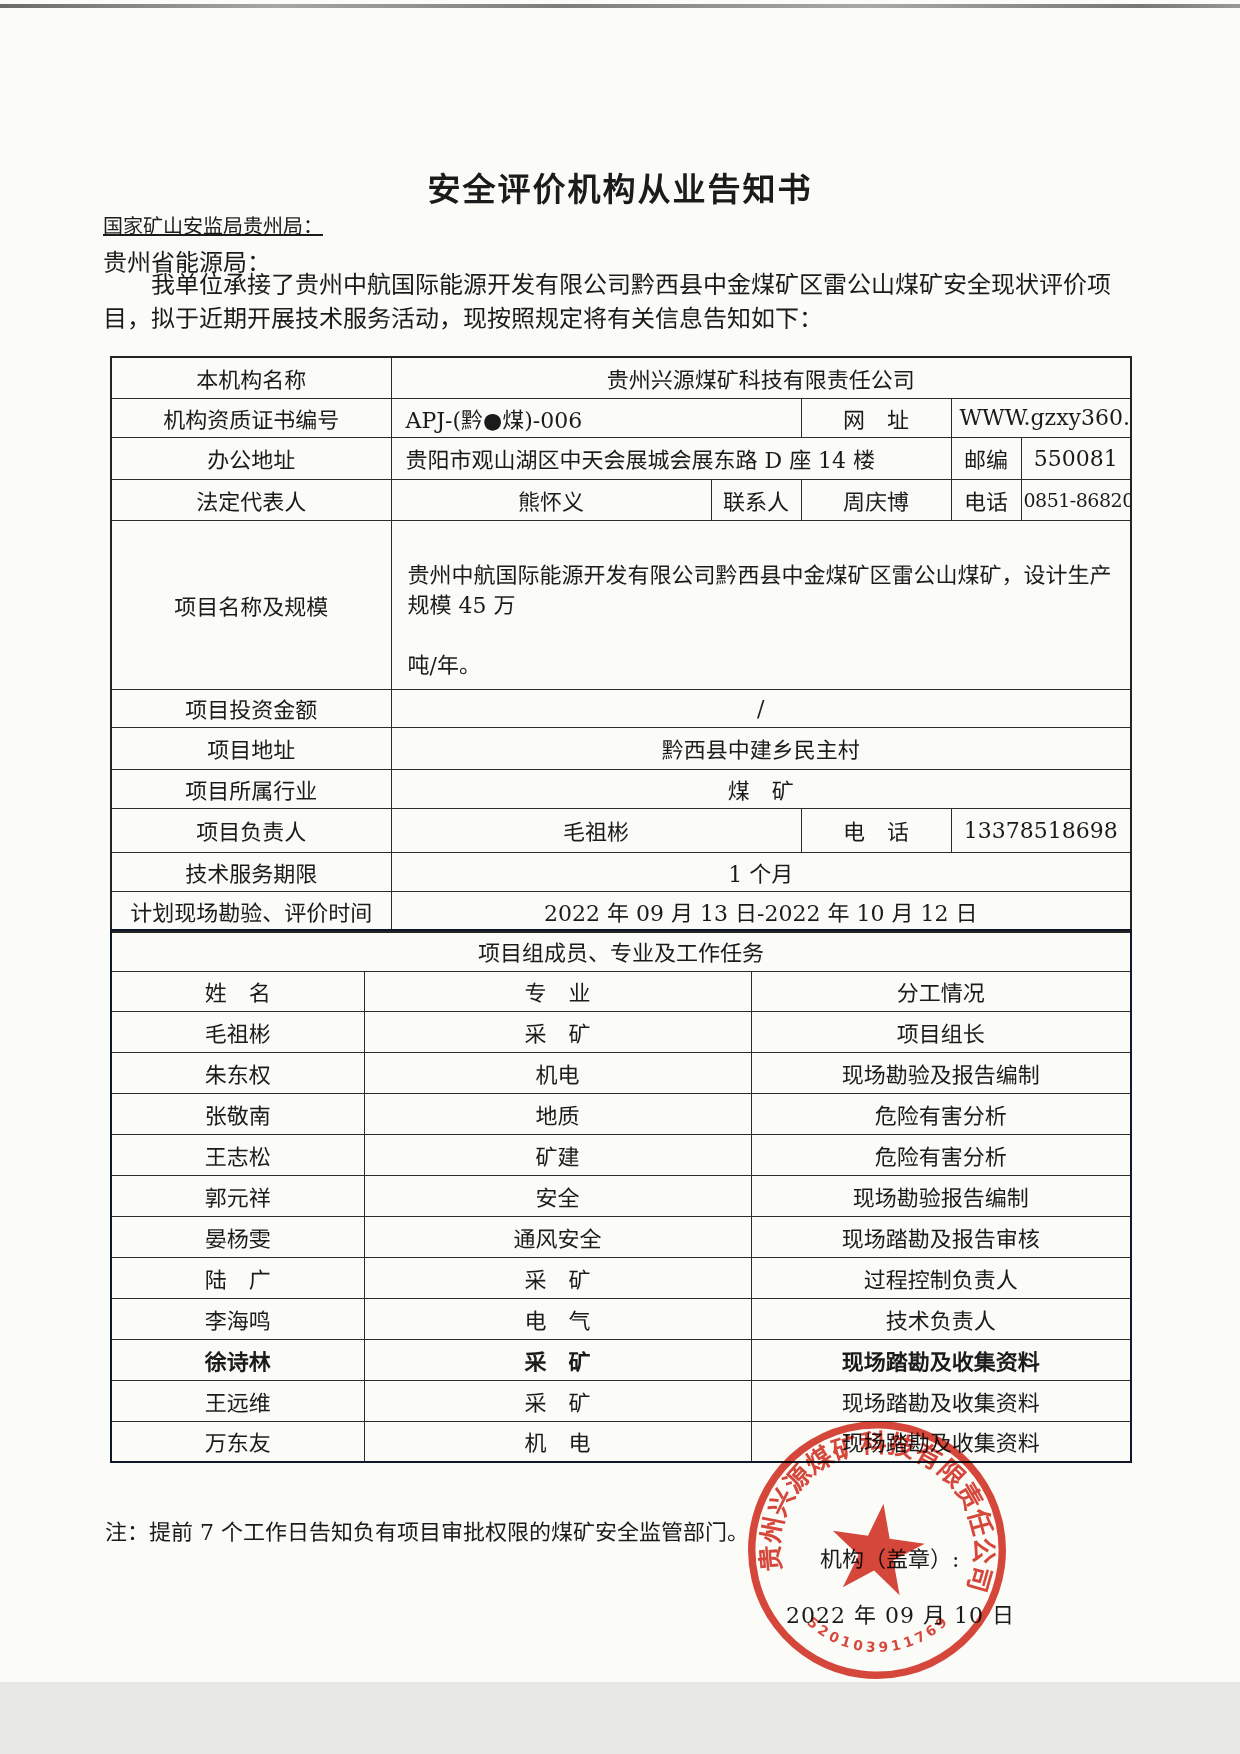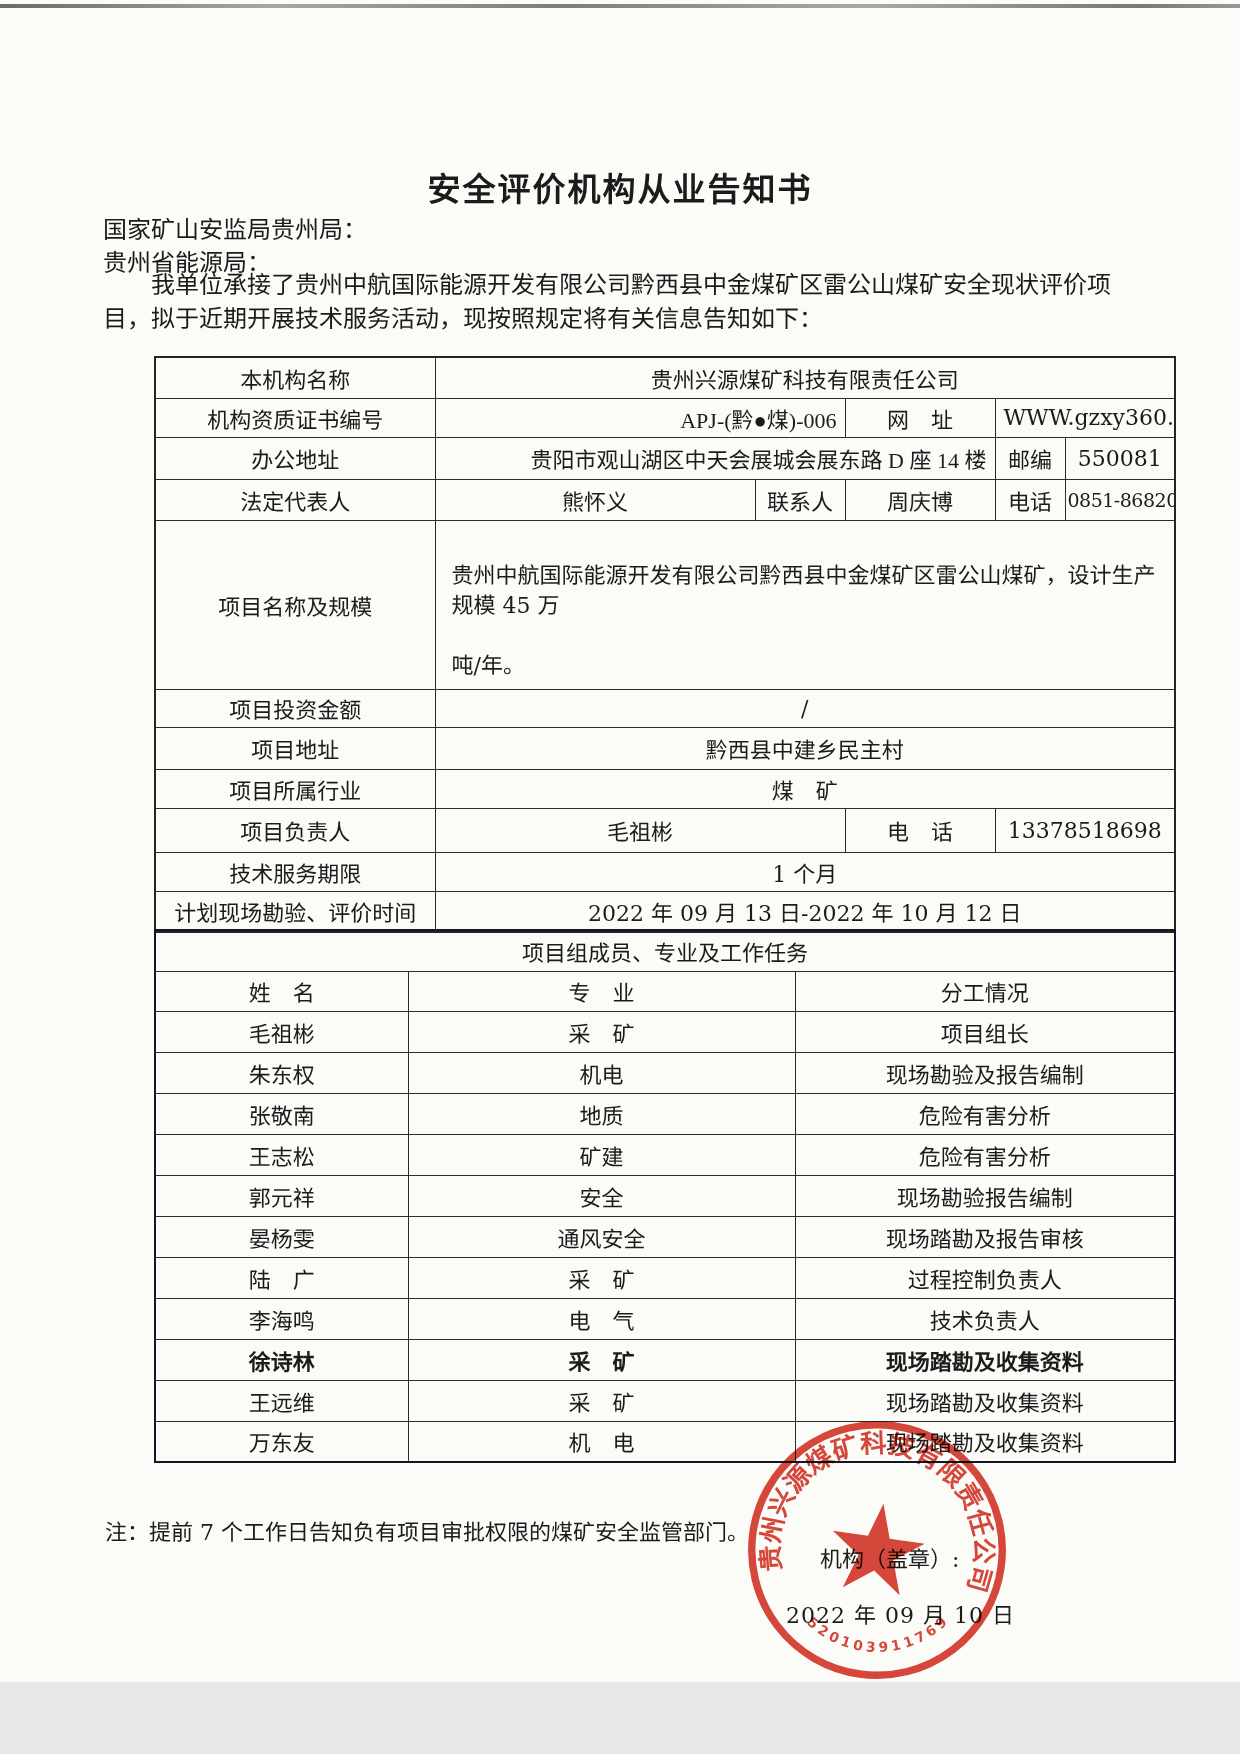--- a/index.html
+++ b/index.html
@@ -23,30 +23,30 @@
       1022px 180px 0 11px #d6d6d0, 996px 302px 0 7px #dadad4, 1148px 606px 0 8px #d0d0ca,
       988px 640px 0 7px #d6d6d0, 90px 735px 0 4px #dadad4, 1136px 962px 0 7px #d5d5cf,
       1005px 920px 0 5px #deded8, 975px 1120px 0 7px #d8d8d2, 1164px 1310px 0 6px #d2d2cc,
       120px 1608px 0 5px #dcdcd6, 455px 1448px 0 6px #e0e0da, 1090px 1432px 0 7px #d6d6d0,
       35px 1005px 0 3px #c8c8c2, 85px 640px 0 3px #cccc c6,
       1185px 90px 0 6px #dadad4, 640px 230px 0 5px #e2e2dc, 330px 1700px 0 5px #d8d8d2,
       40px 1725px 0 4px #c9c9c3;}
   .title{position:absolute;left:0;right:0;top:163px;text-align:center;
     font-family:"DejaVu Sans","Liberation Sans",sans-serif;
     font-weight:bold;font-size:33px;letter-spacing:2px;}
-  .addr1{position:absolute;left:103px;top:210px;font-size:24px;}
+  .addr1{position:absolute;left:103px;top:210px;font-size:20px;text-decoration:underline;}
   .addr2{position:absolute;left:103px;top:243px;font-size:24px;}
   .intro{position:absolute;left:103px;top:268px;width:1040px;font-size:24px;line-height:34px;}
   .intro .l1{text-indent:2em;}
-  table{border-collapse:collapse;table-layout:fixed;font-size:22px;margin-left:44px;}
+  table{border-collapse:collapse;table-layout:fixed;font-size:22px;}
   .tblA{position:absolute;left:110px;top:356px;width:1020px;border:2px solid #242422;}
   .tblB{position:absolute;left:110px;top:929px;width:1020px;border:2px solid #0f172a;}
   td{border:1px solid #2c2c2a;text-align:center;vertical-align:middle;
      padding:0 8px;overflow:hidden;}
-  td.left{text-align:right;padding-left:14px;font-family:Liberation Serif, serif;}
+  td.left{text-align:left;padding-left:14px;}
   td.proj{ text-align:left;padding-left:16px;vertical-align:top;}
   .proj .pl1{margin-top:40px;line-height:30px;}
   .proj .pl2{margin-top:30px;line-height:30px;}
   td.num-sm{font-size:19px;letter-spacing:-0.5px;padding:0 2px;white-space:nowrap;}
   .note{position:absolute;left:105px;top:1514px;font-size:22px;}
   .sign-label{position:absolute;left:820px;top:1541px;font-size:22px;}
   .sign-date{position:absolute;left:786px;top:1597px;font-size:22px;letter-spacing:1px;}
   .seal{position:absolute;left:739px;top:1412px;width:276px;height:276px;
     transform:rotate(8deg);mix-blend-mode:multiply;opacity:.92;}
 </style>

